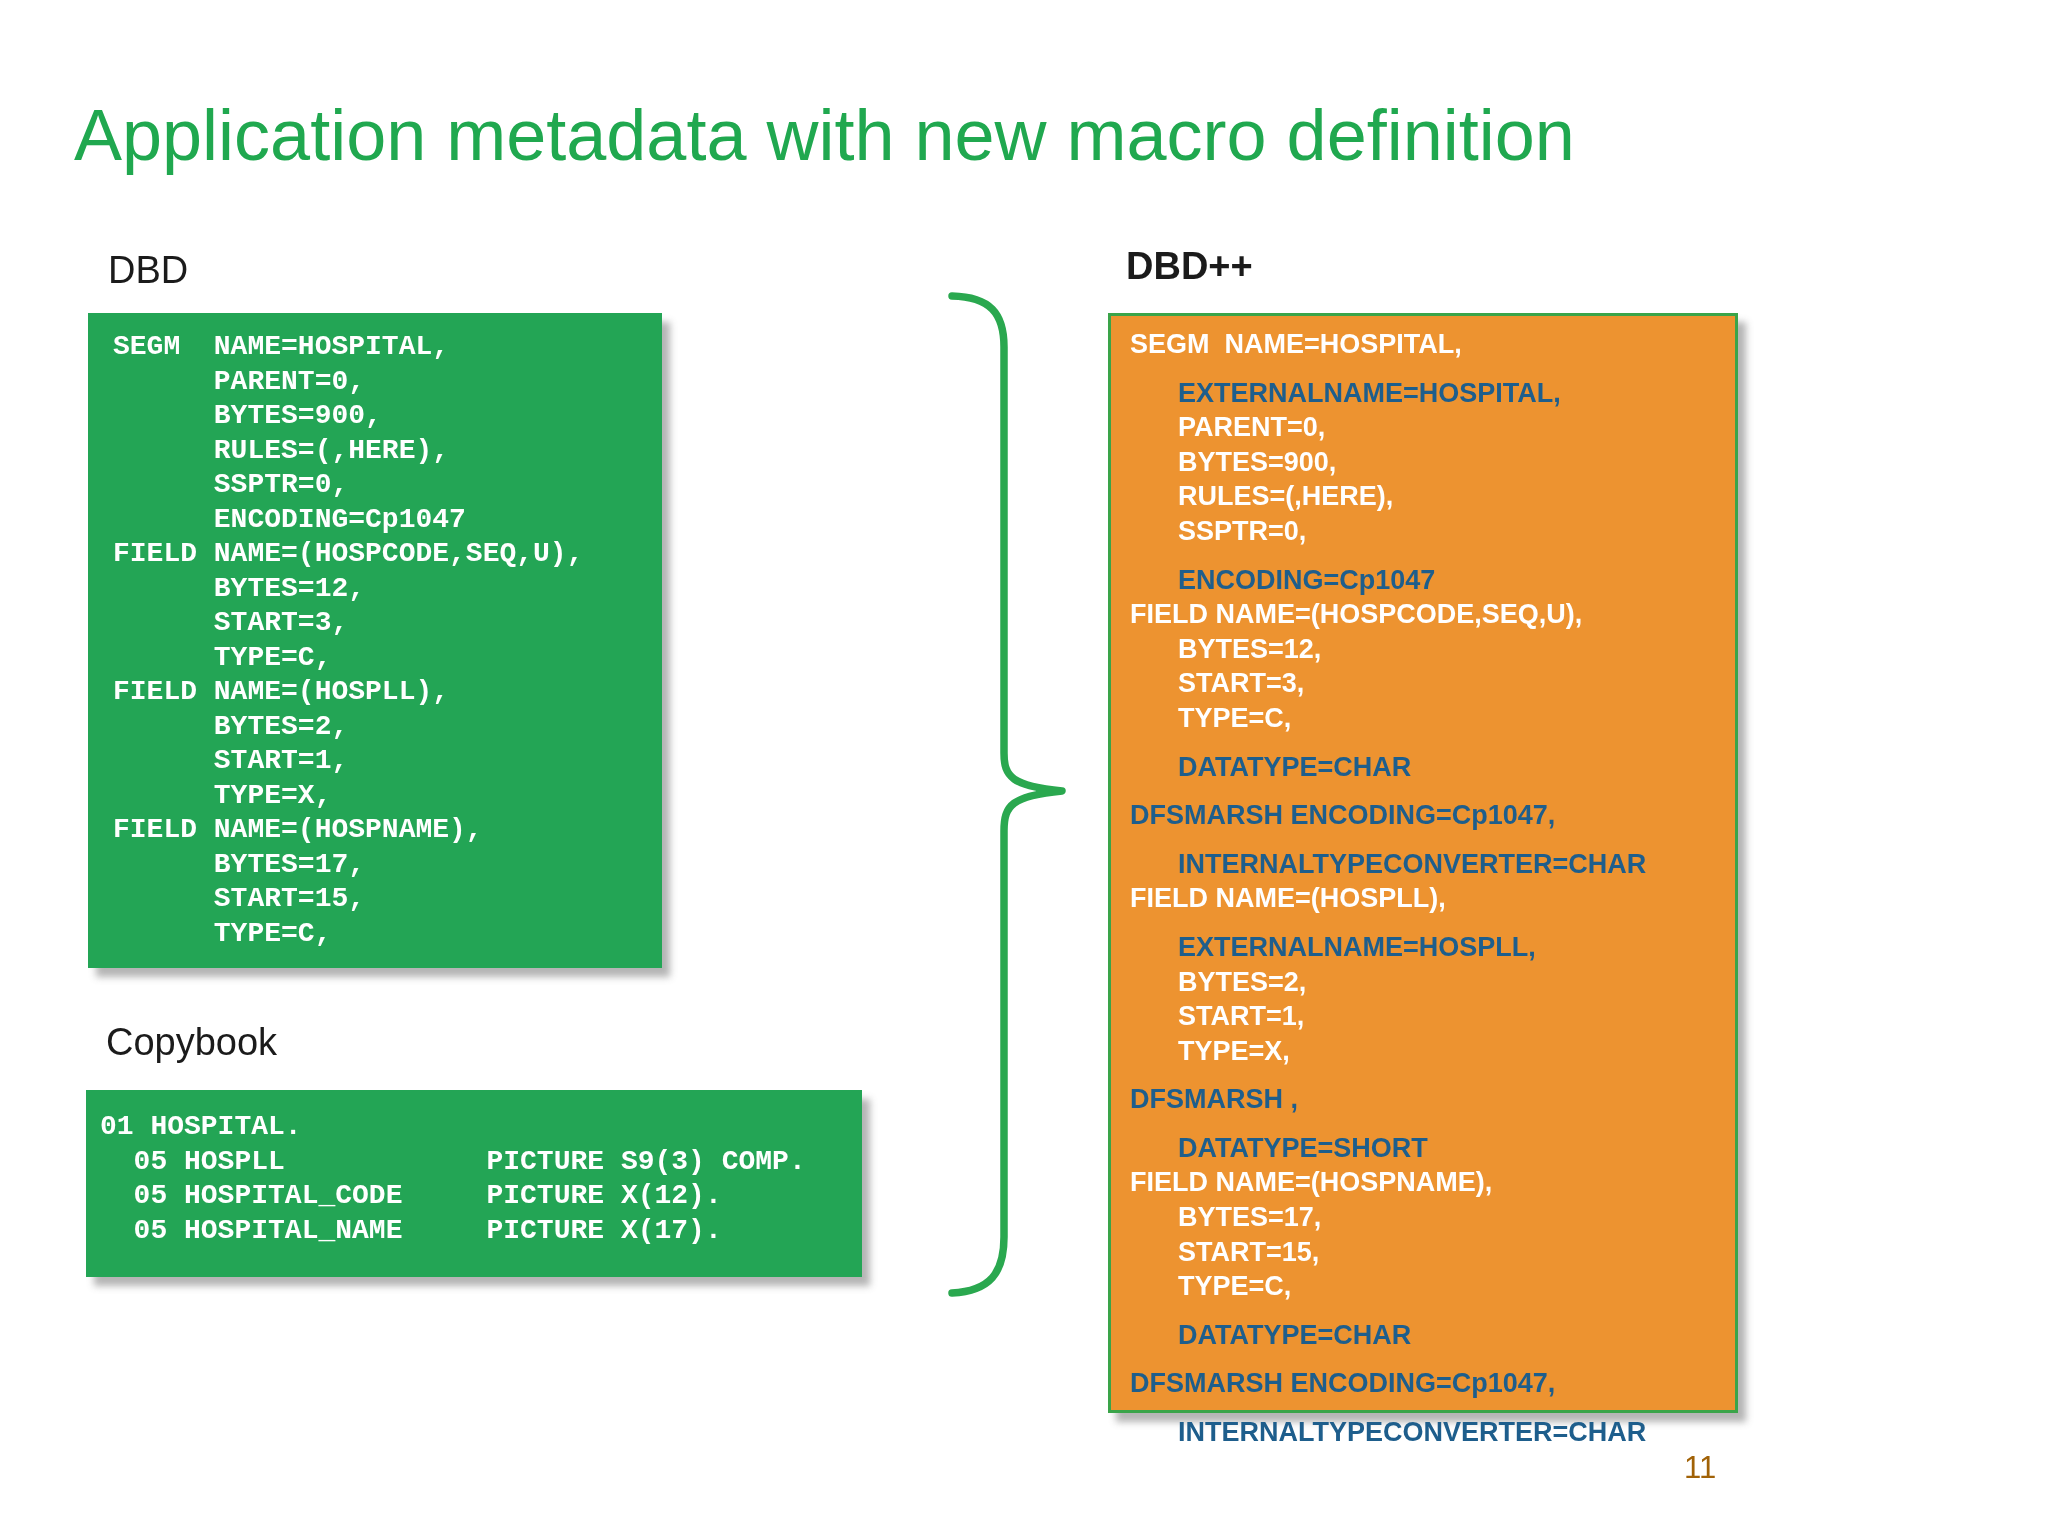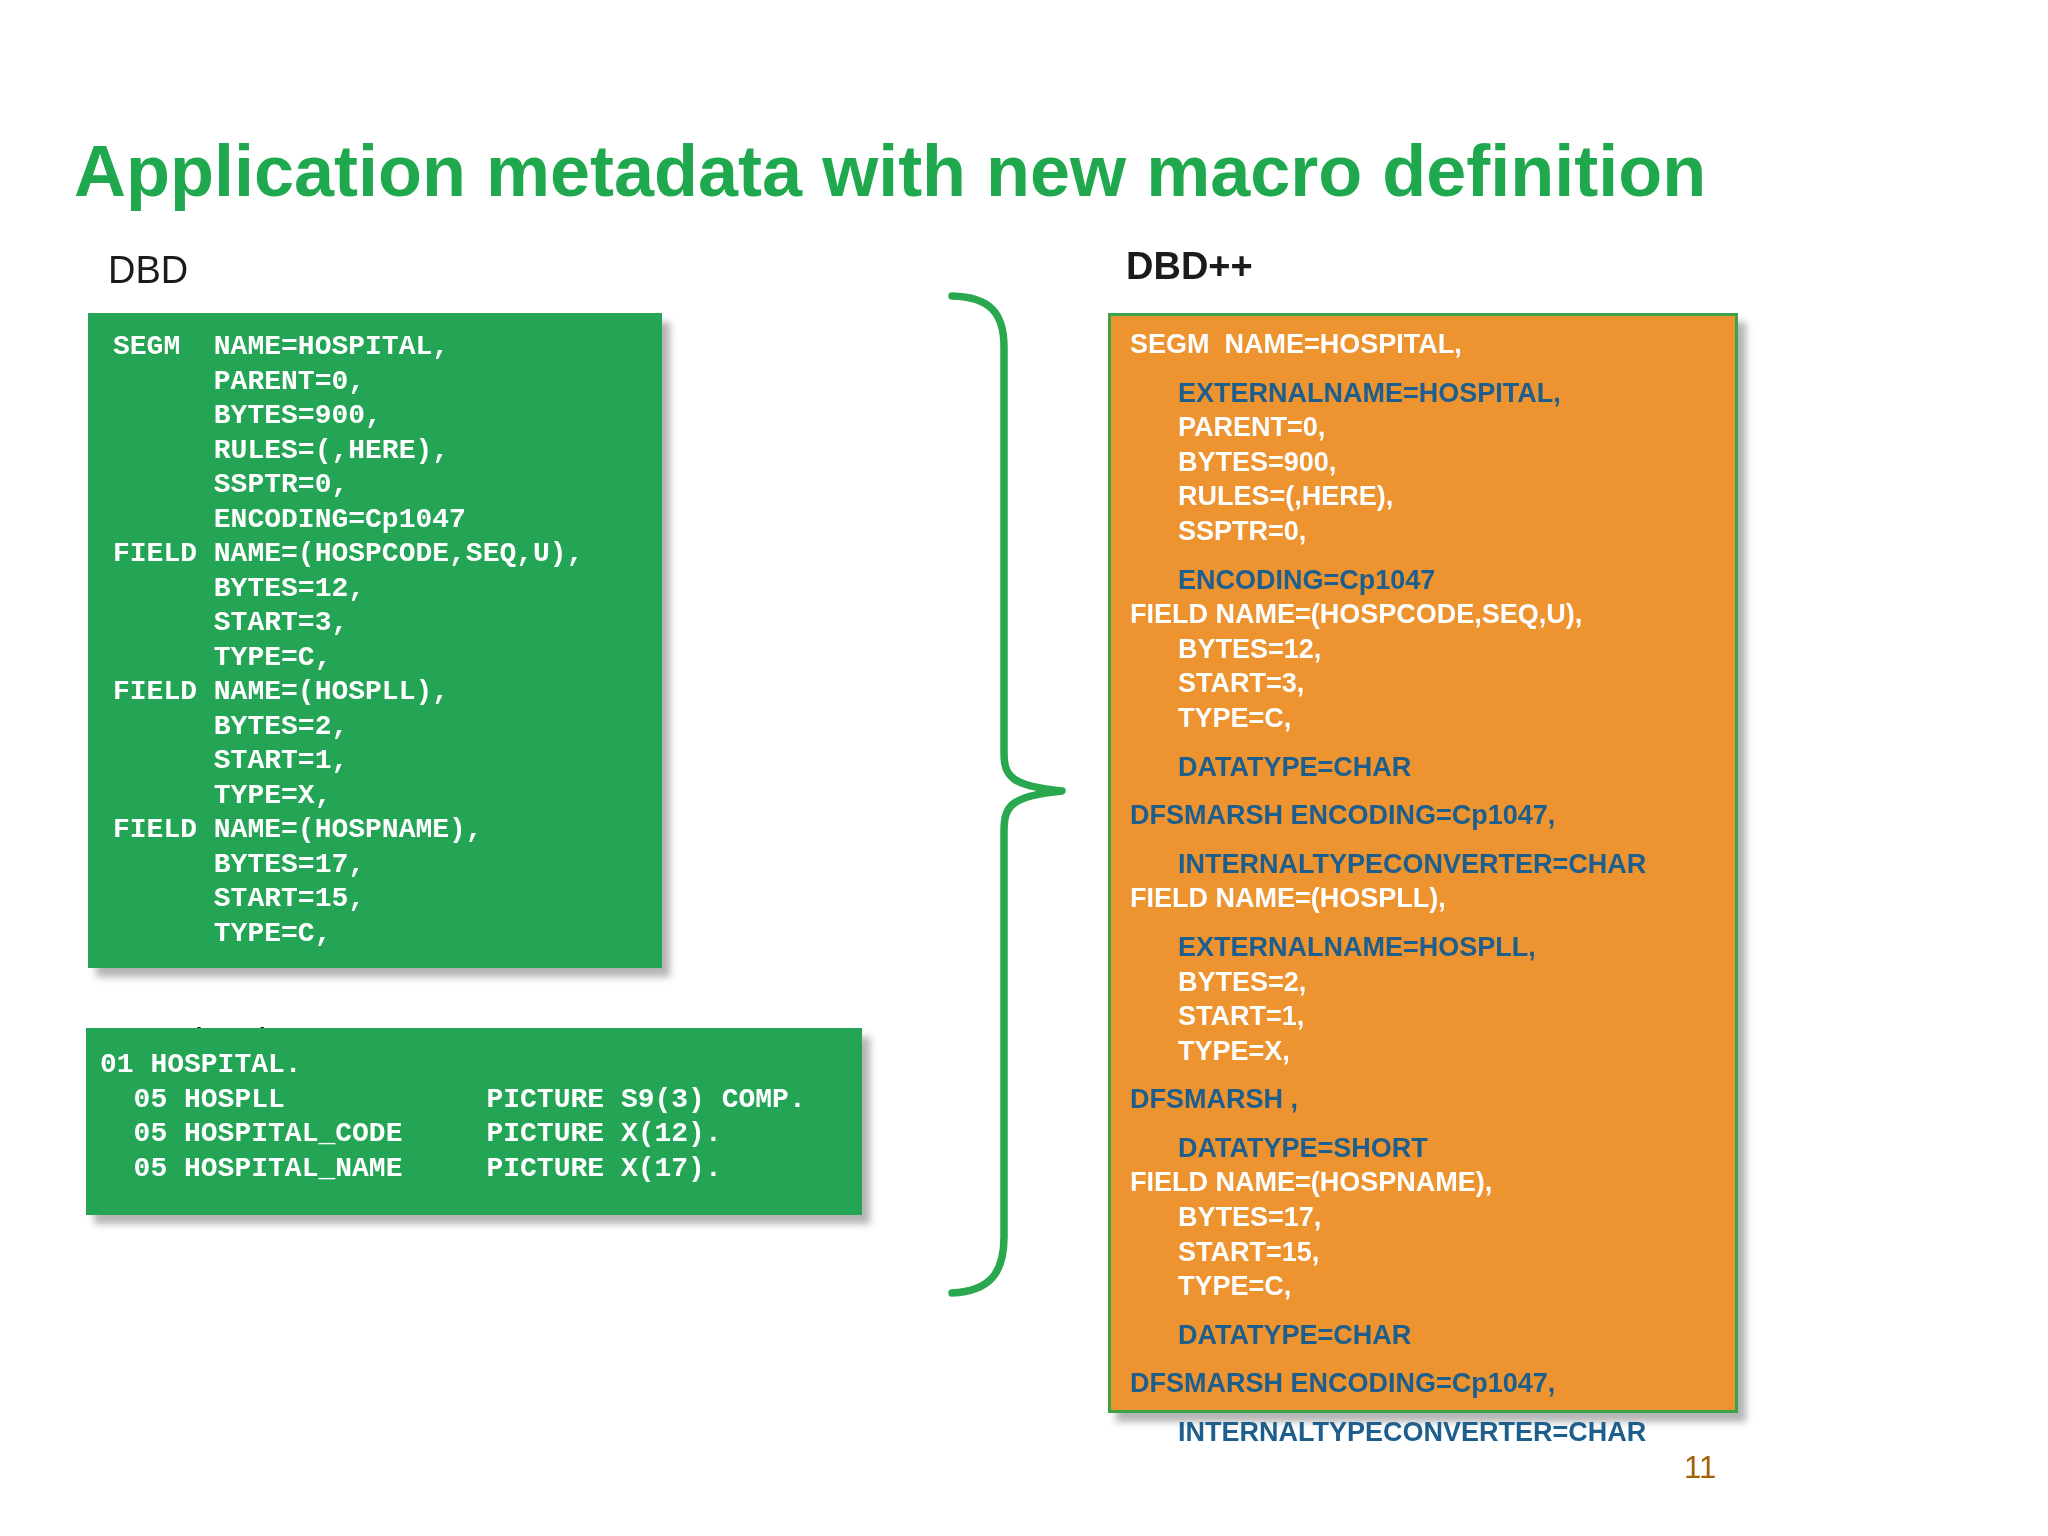--- a/index.html
+++ b/index.html
@@ -5,24 +5,23 @@
   html, body { margin: 0; padding: 0; }
   body {
     width: 2048px; height: 1536px;
     background: #ffffff;
     font-family: "Liberation Sans", sans-serif;
     position: relative;
     overflow: hidden;
   }
   .slide-title {
     position: absolute; left: 74px; top: 96px;
-    font-size: 72px; font-weight: 700; line-height: 1.1;
+    font-size: 72px; font-weight: 400; line-height: 1.1;
     color: var(--title-green); letter-spacing: 0px;
     white-space: nowrap;
-    margin-top: 36px;
   }
   .section-label {
     position: absolute;
     font-size: 38px; font-weight: 400; line-height: 1.1;
     color: var(--label-black); white-space: nowrap;
   }
   #dbd-label      { left: 108px;  top: 250px;  }
   #copybook-label { left: 106px;  top: 1022px; }
   #dbdpp-label    { left: 1126px; top: 246px; font-weight: bold;  }
 
@@ -31,21 +30,21 @@
   }
   .green-box {
     background: var(--box-green);
     box-shadow: 8px 9px 7px rgba(90,90,90,0.45);
   }
   #dbd-box {
     left: 88px; top: 313px; width: 574px; height: 655px;
     padding: 17px 0 0 25px;
   }
   #copybook-box {
-    left: 86px; top: 1028px; width: 776px; height: 187px;
+    left: 86px; top: 1090px; width: 776px; height: 187px;
     padding: 20px 0 0 14px;
   }
   #dbdpp-box {
     left: 1108px; top: 313px; width: 630px; height: 1100px;
     background: var(--box-orange);
     border: 3px solid var(--orange-border-green);
     box-shadow: 8px 9px 7px rgba(90,90,90,0.45);
     padding: 11px 0 0 19px;
   }
   .mono-line {

